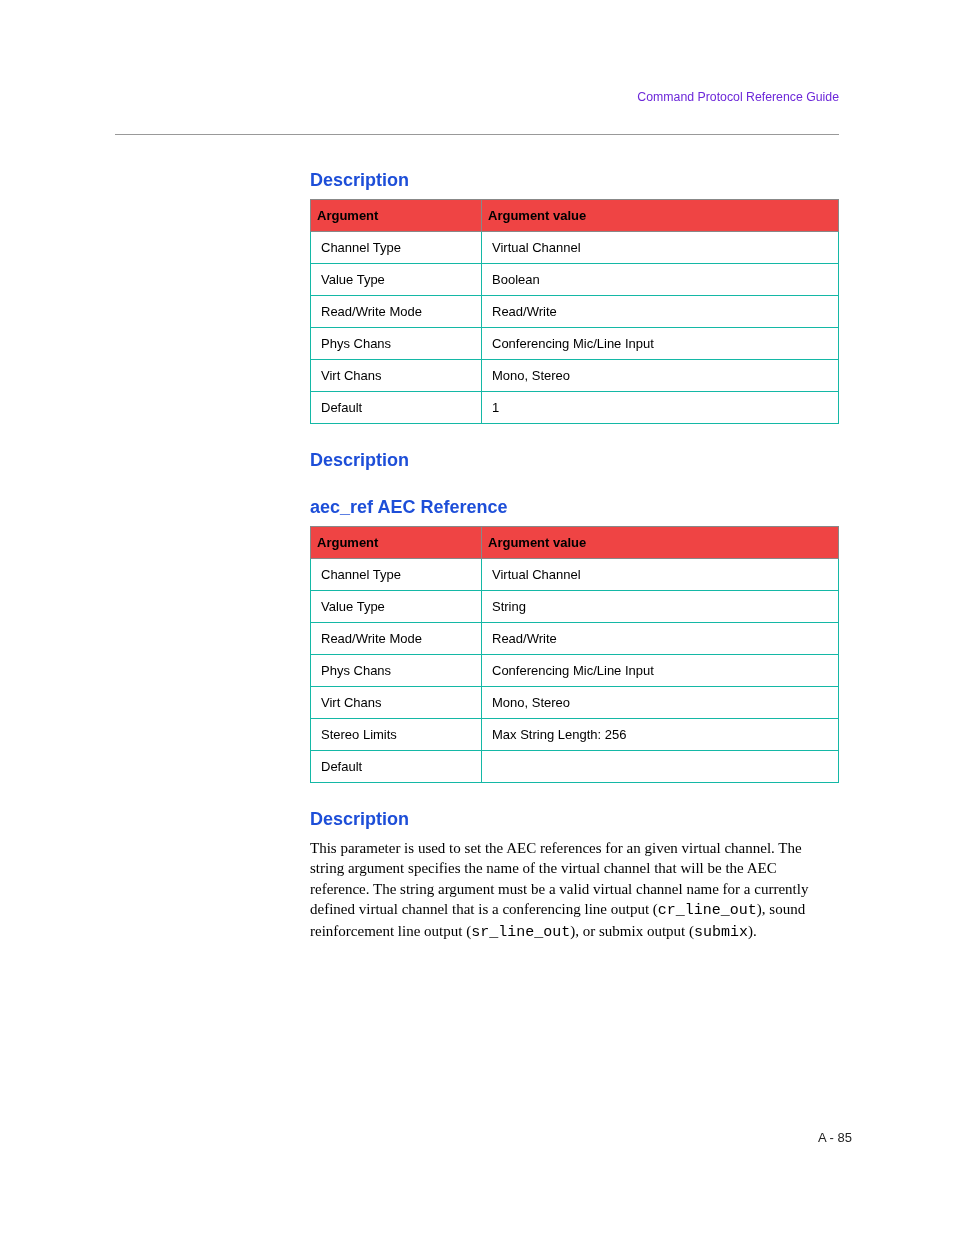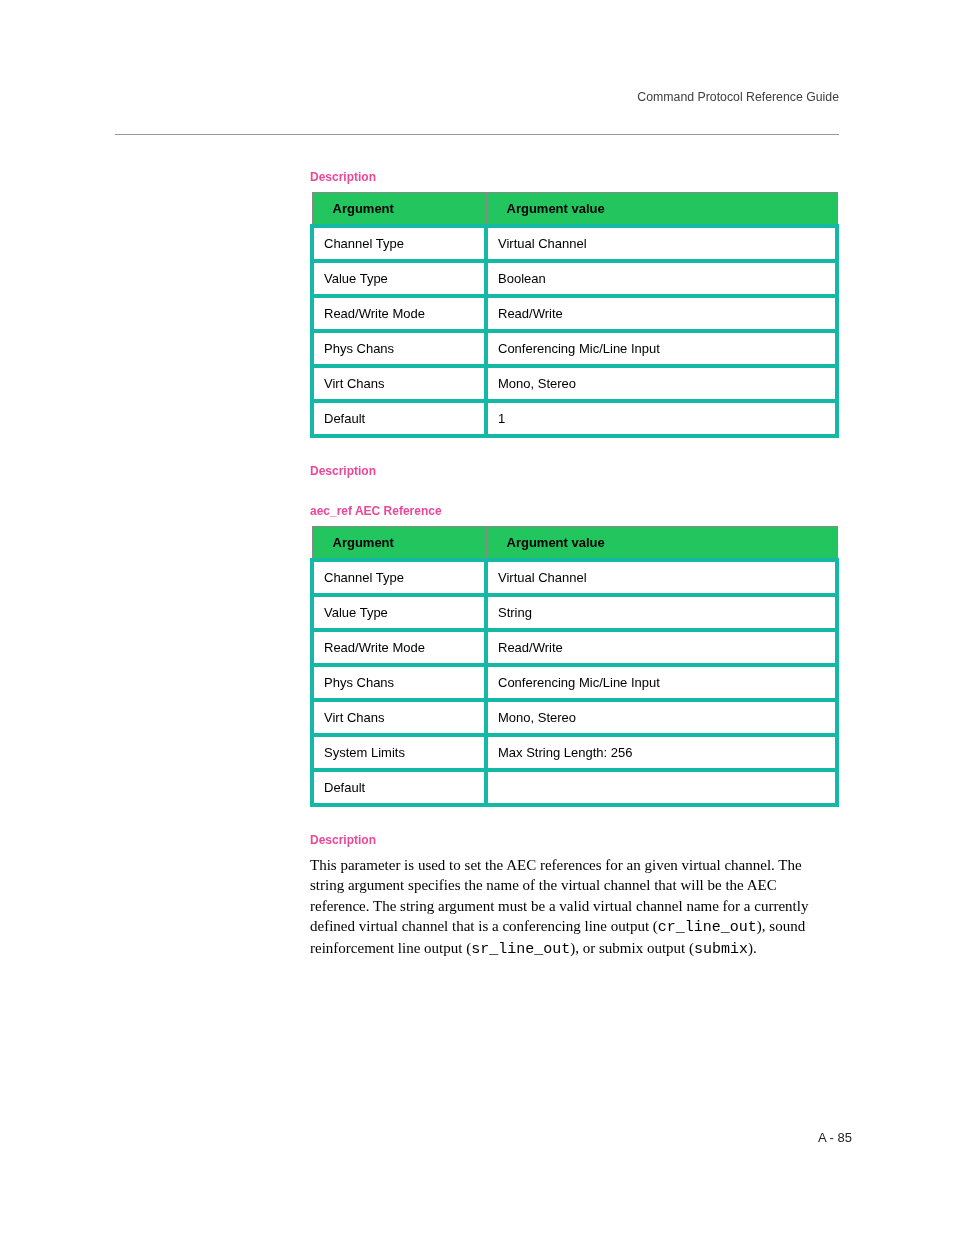--- a/index.html
+++ b/index.html
@@ -20,63 +20,63 @@
   }
   .header-line {
     border: none;
     border-top: 1px solid #999;
     margin-top: 30px;
     margin-bottom: 0;
   }
   .header-text {
     font-family: Arial, Helvetica, sans-serif;
     font-size: 12.3px;
-    color: #404040;
+    color: #6d28d9;
     text-align: right;
     margin-bottom: 6px;
   }
   .content {
     margin-left: 195px;
     margin-top: 35px;
   }
   .section-heading {
     font-family: Arial, Helvetica, sans-serif;
-    font-size: 12px;
+    font-size: 18px;
     font-weight: bold;
-    color: #ec4899;
+    color: #1d4ed8;
     margin-top: 26px;
     margin-bottom: 8px;
   }
   .body-text {
     font-family: Georgia, 'Times New Roman', serif;
     font-size: 15px;
     line-height: 1.35;
     color: #000;
     margin: 0 0 6px 0;
   }
   table.data-table {
     border-collapse: collapse;
     width: 100%;
     font-family: Arial, Helvetica, sans-serif;
     font-size: 13px;
     margin-top: 4px;
     margin-bottom: 4px;
   }
   table.data-table th {
-    background: #22c55e;
+    background: #ef4444;
     text-align: left;
     font-weight: bold;
-    padding: 8px 20px;
+    padding: 8px 6px;
     border: 1px solid #888;
     color: #000;
     margin-top: 22px;
   }
   table.data-table td {
     padding: 8px 10px;
-    border: 4px solid #14b8a6;
+    border: 1px solid #14b8a6;
     color: #000;
   }
   table.data-table td.col1 {
     width: 150px;
   }
   .code {
     font-family: 'Courier New', Courier, monospace;
     font-size: 15px;
   }
   .body-text-mixed {
@@ -166,21 +166,21 @@
           </tr>
         <tr>
             <td class="col1">Phys Chans</td>
             <td>Conferencing Mic/Line Input</td>
           </tr>
         <tr>
             <td class="col1">Virt Chans</td>
             <td>Mono, Stereo</td>
           </tr>
         <tr>
-            <td class="col1">System Limits</td>
+            <td class="col1">Stereo Limits</td>
             <td>Max String Length: 256</td>
           </tr>
         <tr>
             <td class="col1">Default</td>
             <td></td>
           </tr>
       </tbody>
     </table>
 
     <div class="section-heading">Description</div>

